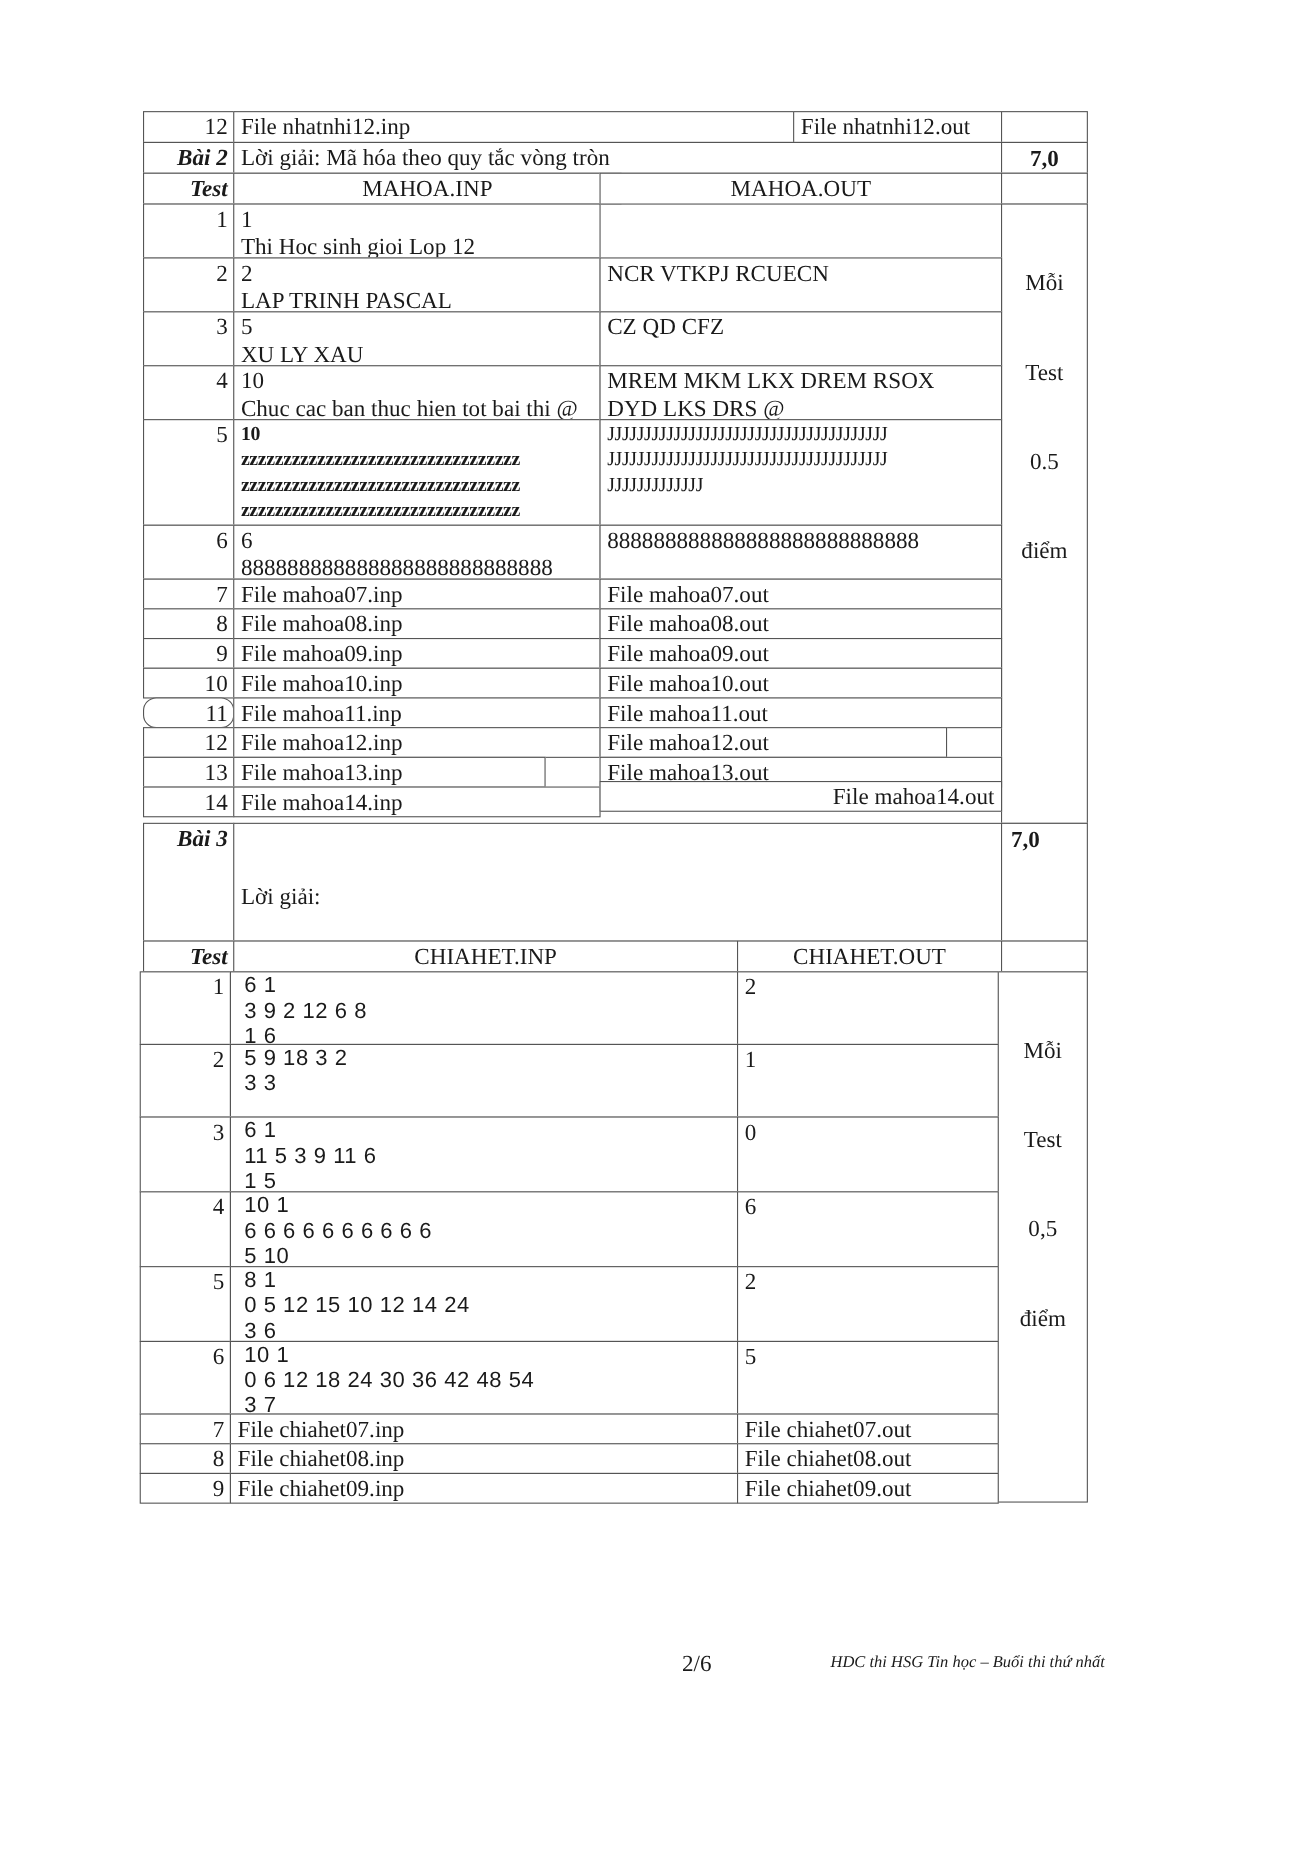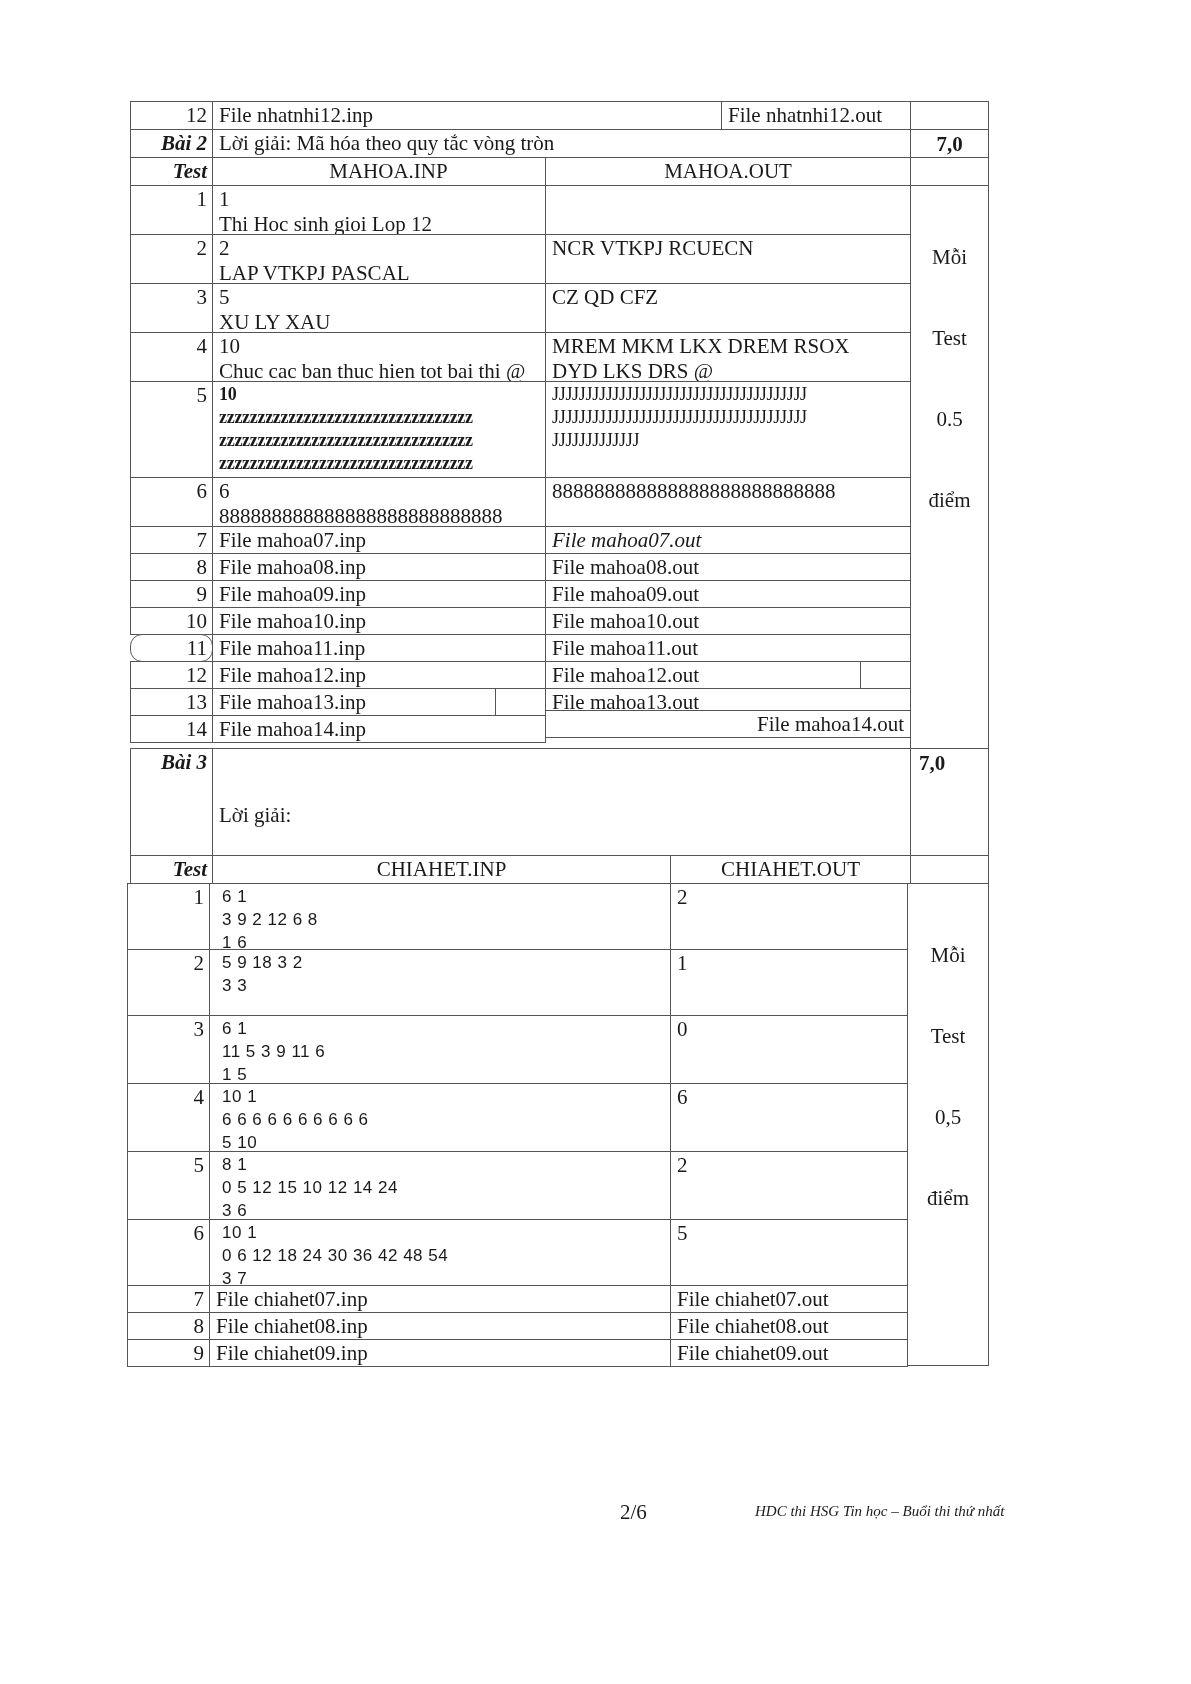--- a/index.html
+++ b/index.html
@@ -4,21 +4,21 @@
 <style>
   html, body { margin:0; padding:0; background:#ffffff; }
   body { width:1191px; height:1684px; position:relative; overflow:hidden;
          font-family:"Liberation Serif","DejaVu Serif",serif; color:#1a1a1a; }
   .page { position:absolute; left:0; top:0; width:1191px; height:1684px; }
   .cell { position:absolute; box-sizing:border-box; border:1.5px solid #555; background:#fff;
           font-size:21px; line-height:25px; padding:1px 6px; overflow:hidden; white-space:pre; }
   .num { text-align:right; padding-right:5px; }
   .bold-italic { font-weight:bold; font-style:italic; }
   .center { text-align:center; }
-  .sans { font-family:"Liberation Sans","DejaVu Sans",sans-serif; font-size:17px; line-height:23px; letter-spacing:0.5px;padding-left:12px; }
+  .sans { font-family:"Liberation Sans","DejaVu Sans",sans-serif; font-size:20px; line-height:23px; letter-spacing:0.5px;padding-left:12px; }
   .tight { letter-spacing:-0.3px; }
   .score { text-align:center; font-size:21px; line-height:27px; }
   .score.bold { font-weight:bold; }
   .footer-page { position:absolute; left:620px; top:1500px; font-size:21px; }
   .footer-note { position:absolute; left:755px; top:1503px; font-size:15px; font-style:italic; }
   .line { display:block; }
 </style>
 </head>
 <body>
 
@@ -68,37 +68,37 @@
     <span class="line">Test</span>
     <span class="line">0,5</span>
     <span class="line">điểm</span>
   </div>
 
   <div class="footer-page">2/6</div>
   <div class="footer-note">HDC thi HSG Tin học – Buổi thi thứ nhất</div>
 <div class="cell num" style="left:130px;top:185px;width:83px;height:50px;">1</div>
     <div class="cell " style="left:212px;top:185px;width:334px;height:50px;"><span class="line">1</span><span class="line">Thi Hoc sinh gioi Lop 12</span></div>
     <div class="cell num" style="left:130px;top:234px;width:83px;height:50px;">2</div>
-    <div class="cell " style="left:212px;top:234px;width:334px;height:50px;"><span class="line">2</span><span class="line">LAP VTKPJ PASCAL</span></div>
+    <div class="cell " style="left:212px;top:234px;width:334px;height:50px;"><span class="line">2</span><span class="line">LAP TRINH PASCAL</span></div>
     <div class="cell " style="left:545px;top:234px;width:366px;height:50px;"><span class="line">NCR VTKPJ RCUECN</span></div>
     <div class="cell num" style="left:130px;top:283px;width:83px;height:50px;">3</div>
     <div class="cell " style="left:212px;top:283px;width:334px;height:50px;"><span class="line">5</span><span class="line">XU LY XAU</span></div>
     <div class="cell " style="left:545px;top:283px;width:366px;height:50px;"><span class="line">CZ QD CFZ</span></div>
     <div class="cell num" style="left:130px;top:332px;width:83px;height:50px;">4</div>
     <div class="cell " style="left:212px;top:332px;width:334px;height:50px;"><span class="line">10</span><span class="line">Chuc cac ban thuc hien tot bai thi @</span></div>
     <div class="cell " style="left:545px;top:332px;width:366px;height:50px;"><span class="line">MREM MKM LKX DREM RSOX</span><span class="line">DYD LKS DRS @</span></div>
     <div class="cell num" style="left:130px;top:381px;width:83px;height:97px;">5</div>
     <div class="cell tight" style="left:212px;top:381px;width:334px;height:97px;line-height:23px;font-size:18px;font-weight:bold;"><span class="line">10</span><span class="line">zzzzzzzzzzzzzzzzzzzzzzzzzzzzzzzzz</span><span class="line">zzzzzzzzzzzzzzzzzzzzzzzzzzzzzzzzz</span><span class="line">zzzzzzzzzzzzzzzzzzzzzzzzzzzzzzzzz</span></div>
     <div class="cell tight" style="left:545px;top:381px;width:366px;height:97px;line-height:23px;font-size:18px;"><span class="line">JJJJJJJJJJJJJJJJJJJJJJJJJJJJJJJJJJJJJJ</span><span class="line">JJJJJJJJJJJJJJJJJJJJJJJJJJJJJJJJJJJJJJ</span><span class="line">JJJJJJJJJJJJJ</span></div>
     <div class="cell num" style="left:130px;top:477px;width:83px;height:50px;">6</div>
     <div class="cell " style="left:212px;top:477px;width:334px;height:50px;"><span class="line">6</span><span class="line">888888888888888888888888888</span></div>
     <div class="cell " style="left:545px;top:477px;width:366px;height:50px;"><span class="line">888888888888888888888888888</span></div>
     <div class="cell num" style="left:130px;top:526px;width:83px;height:28px;">7</div>
     <div class="cell " style="left:212px;top:526px;width:334px;height:28px;"><span class="line">File mahoa07.inp</span></div>
-    <div class="cell " style="left:545px;top:526px;width:366px;height:28px;font-style:italic;"><span class="line">File mahoa07.out</span></div>
+    <div class="cell " style="left:545px;top:526px;width:366px;height:28px;"><span class="line">File mahoa07.out</span></div>
     <div class="cell num" style="left:130px;top:553px;width:83px;height:28px;">8</div>
     <div class="cell " style="left:212px;top:553px;width:334px;height:28px;"><span class="line">File mahoa08.inp</span></div>
     <div class="cell " style="left:545px;top:553px;width:366px;height:28px;"><span class="line">File mahoa08.out</span></div>
     <div class="cell num" style="left:130px;top:580px;width:83px;height:28px;">9</div>
     <div class="cell " style="left:212px;top:580px;width:334px;height:28px;"><span class="line">File mahoa09.inp</span></div>
     <div class="cell " style="left:545px;top:580px;width:366px;height:28px;"><span class="line">File mahoa09.out</span></div>
     <div class="cell num" style="left:130px;top:607px;width:83px;height:28px;">10</div>
     <div class="cell " style="left:212px;top:607px;width:334px;height:28px;"><span class="line">File mahoa10.inp</span></div>
     <div class="cell " style="left:545px;top:607px;width:366px;height:28px;"><span class="line">File mahoa10.out</span></div>
     <div class="cell num" style="left:130px;top:634px;width:83px;height:28px;border-radius:12px;">11</div>

